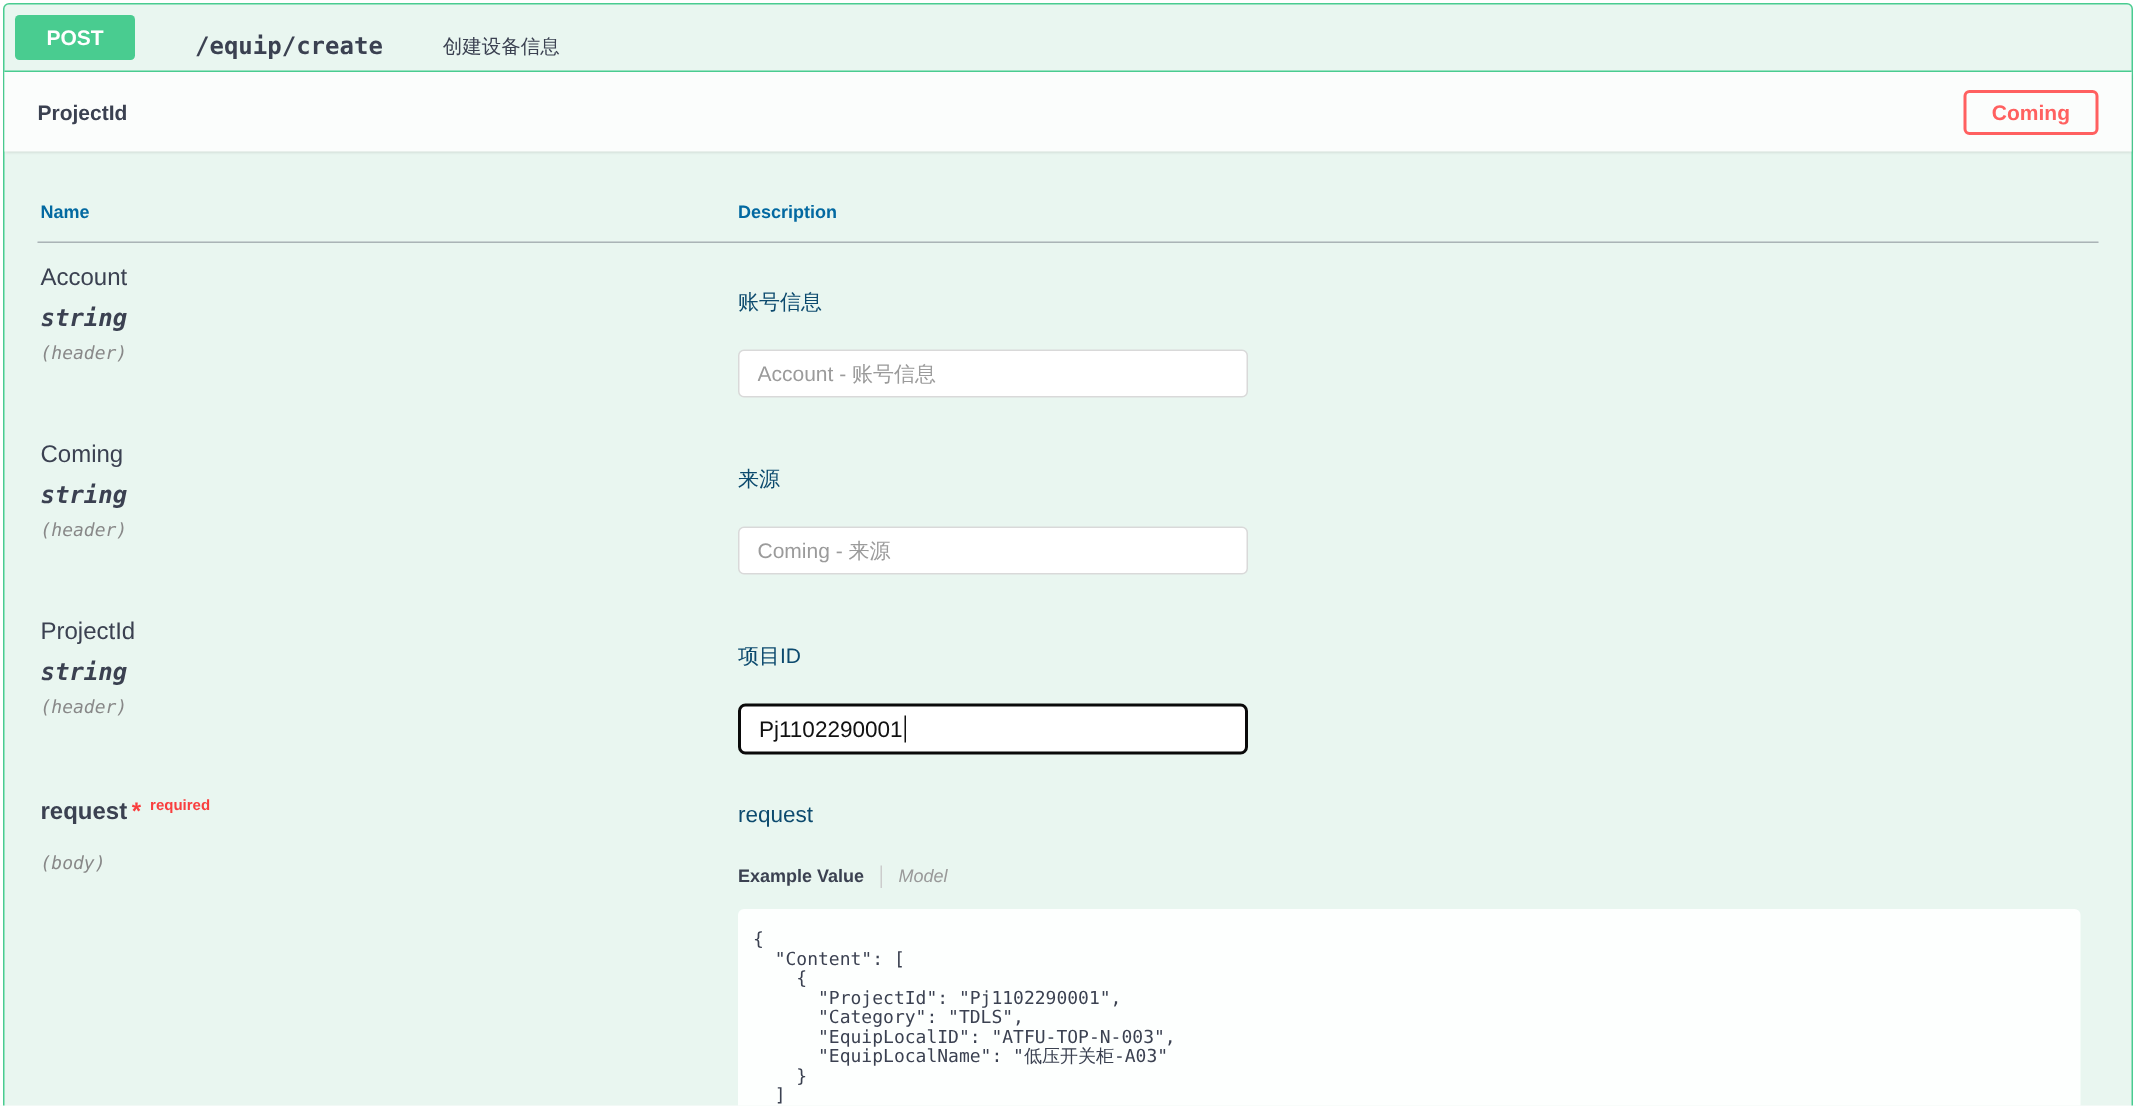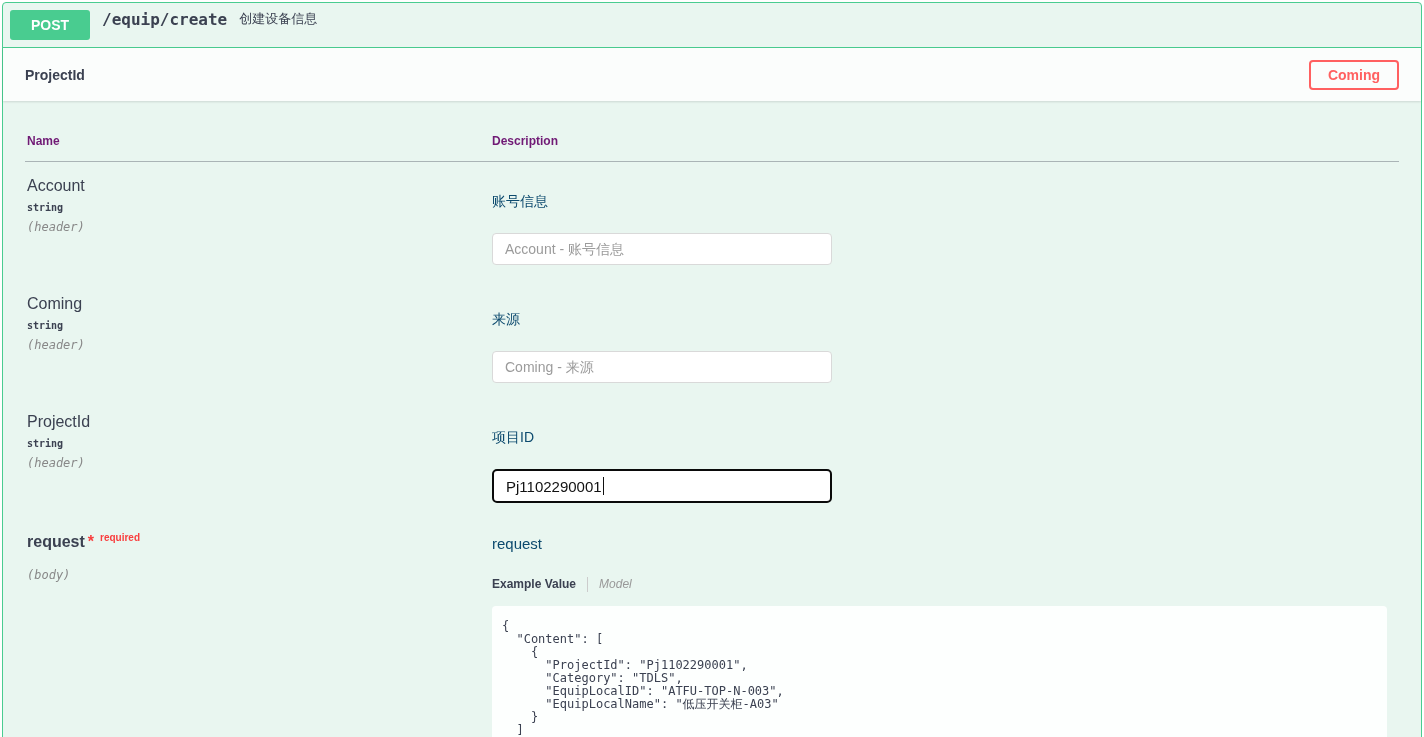--- a/index.html
+++ b/index.html
@@ -10,24 +10,25 @@
     margin: 2px 2px 0 2px;
     border: 1px solid #49cc90;
     border-radius: 4px;
     background: #e9f6f0;
     min-height: 740px;
   }
 
   
   .summary {
     display: flex;
-    align-items: flex-start;
+    align-items: flex-end;
     padding: 7px;
     border-bottom: 1px solid #49cc90;
     cursor: pointer;
+    gap: 28px;
   }
   .method-badge {
     background: #49cc90;
     color: #ffffff;
     font-weight: bold;
     font-size: 14px;
     border-radius: 3px;
     min-width: 80px;
     height: 30px;
     display: flex;
@@ -75,21 +76,21 @@
   table.params {
     width: calc(100% - 44px);
     margin: 0 22px;
     border-collapse: collapse;
   }
   table.params col.name-col { width: 465px; }
   table.params th {
     text-align: left;
     font-size: 12px;
     font-weight: bold;
-    color: #701a75;
+    color: #0369a1;
     padding: 33px 0 13px 2px;
     border-bottom: 1px solid rgba(59,65,81,.2);
     margin-top: 43px;
   }
   table.params td {
     vertical-align: top;
     padding: 15px 0 15px 2px;
   }
 
   .param-name { font-size: 16px; color: #3b4151; }
@@ -97,24 +98,25 @@
   .required-star { color: #f93e3e; font-weight: bold; margin-left: 3px; }
   .required-label {
     color: #f93e3e;
     font-size: 10px;
     position: relative;
     top: -6px;
     margin-left: 6px;
   }
   .param-type {
     font-family: "DejaVu Sans Mono", monospace;
-    font-size: 10px;
+    font-size: 16px;
     font-weight: 600;
     color: #3b4151;
     margin-top: 7px;
+    font-style: italic;
   }
   .param-in {
     font-family: "DejaVu Sans Mono", monospace;
     font-style: italic;
     font-size: 12px;
     color: #888888;
     margin-top: 7px;
   }
   .param-in.body-in { margin-top: 17px; }
 

